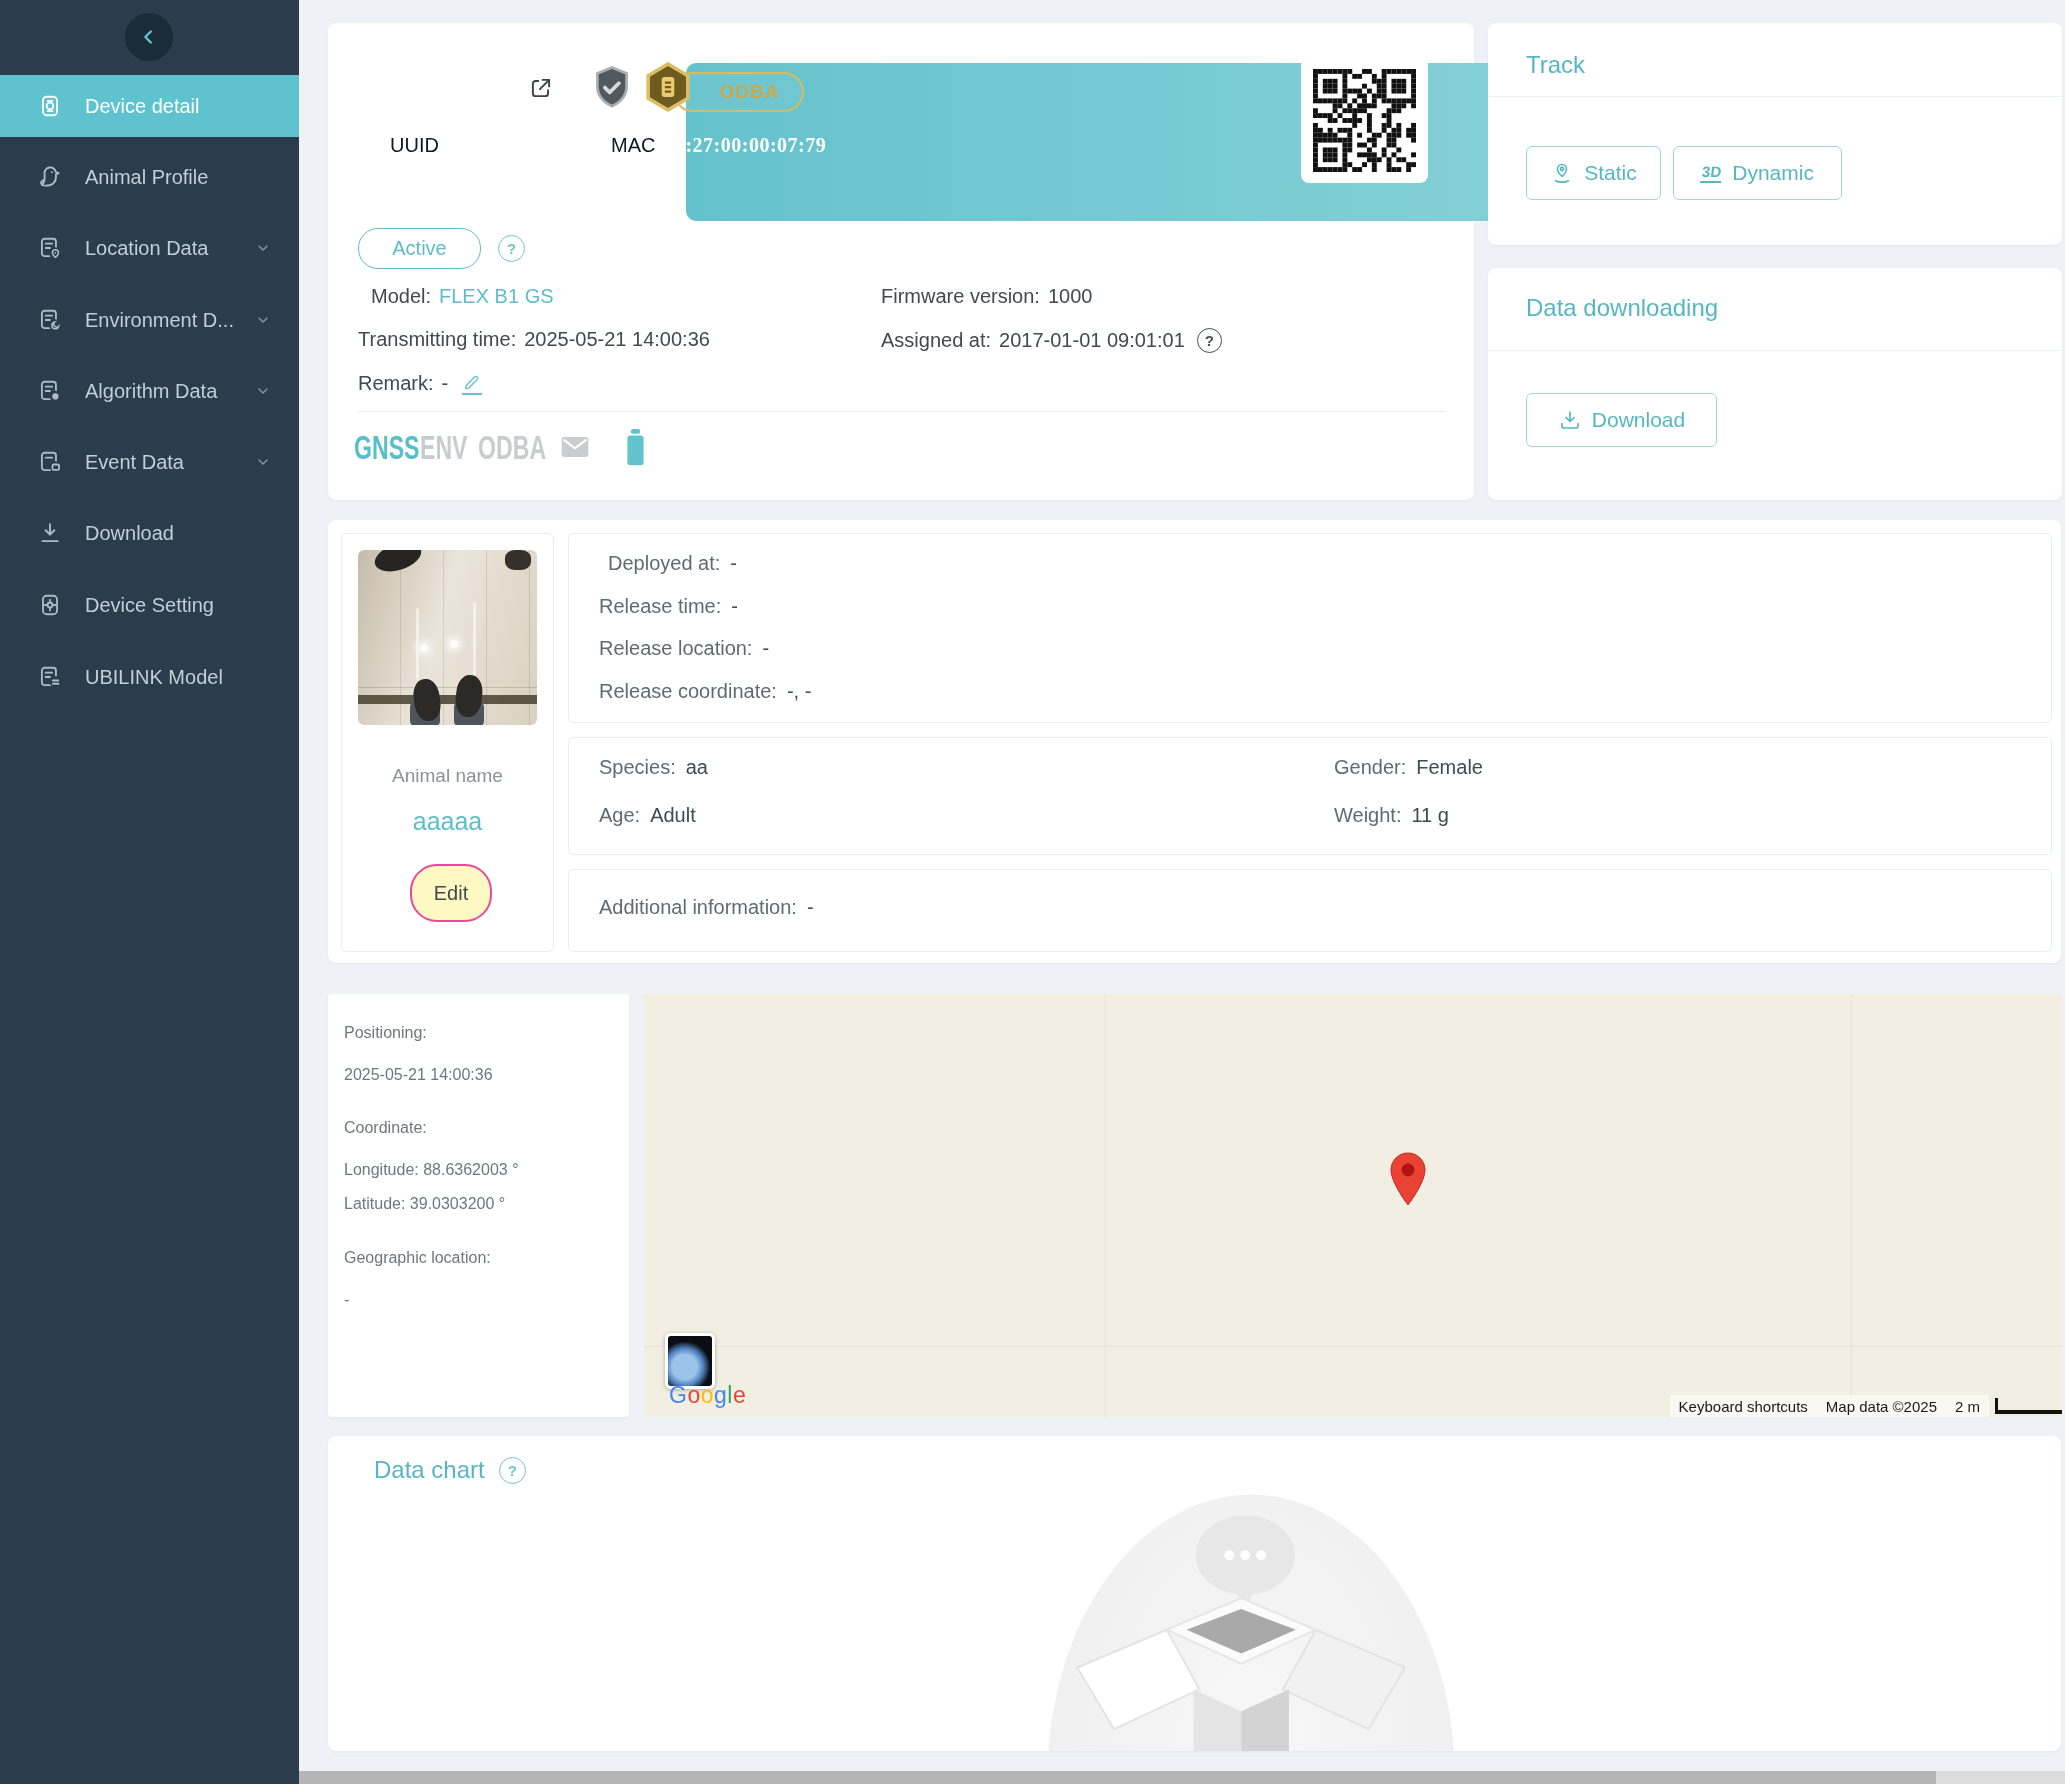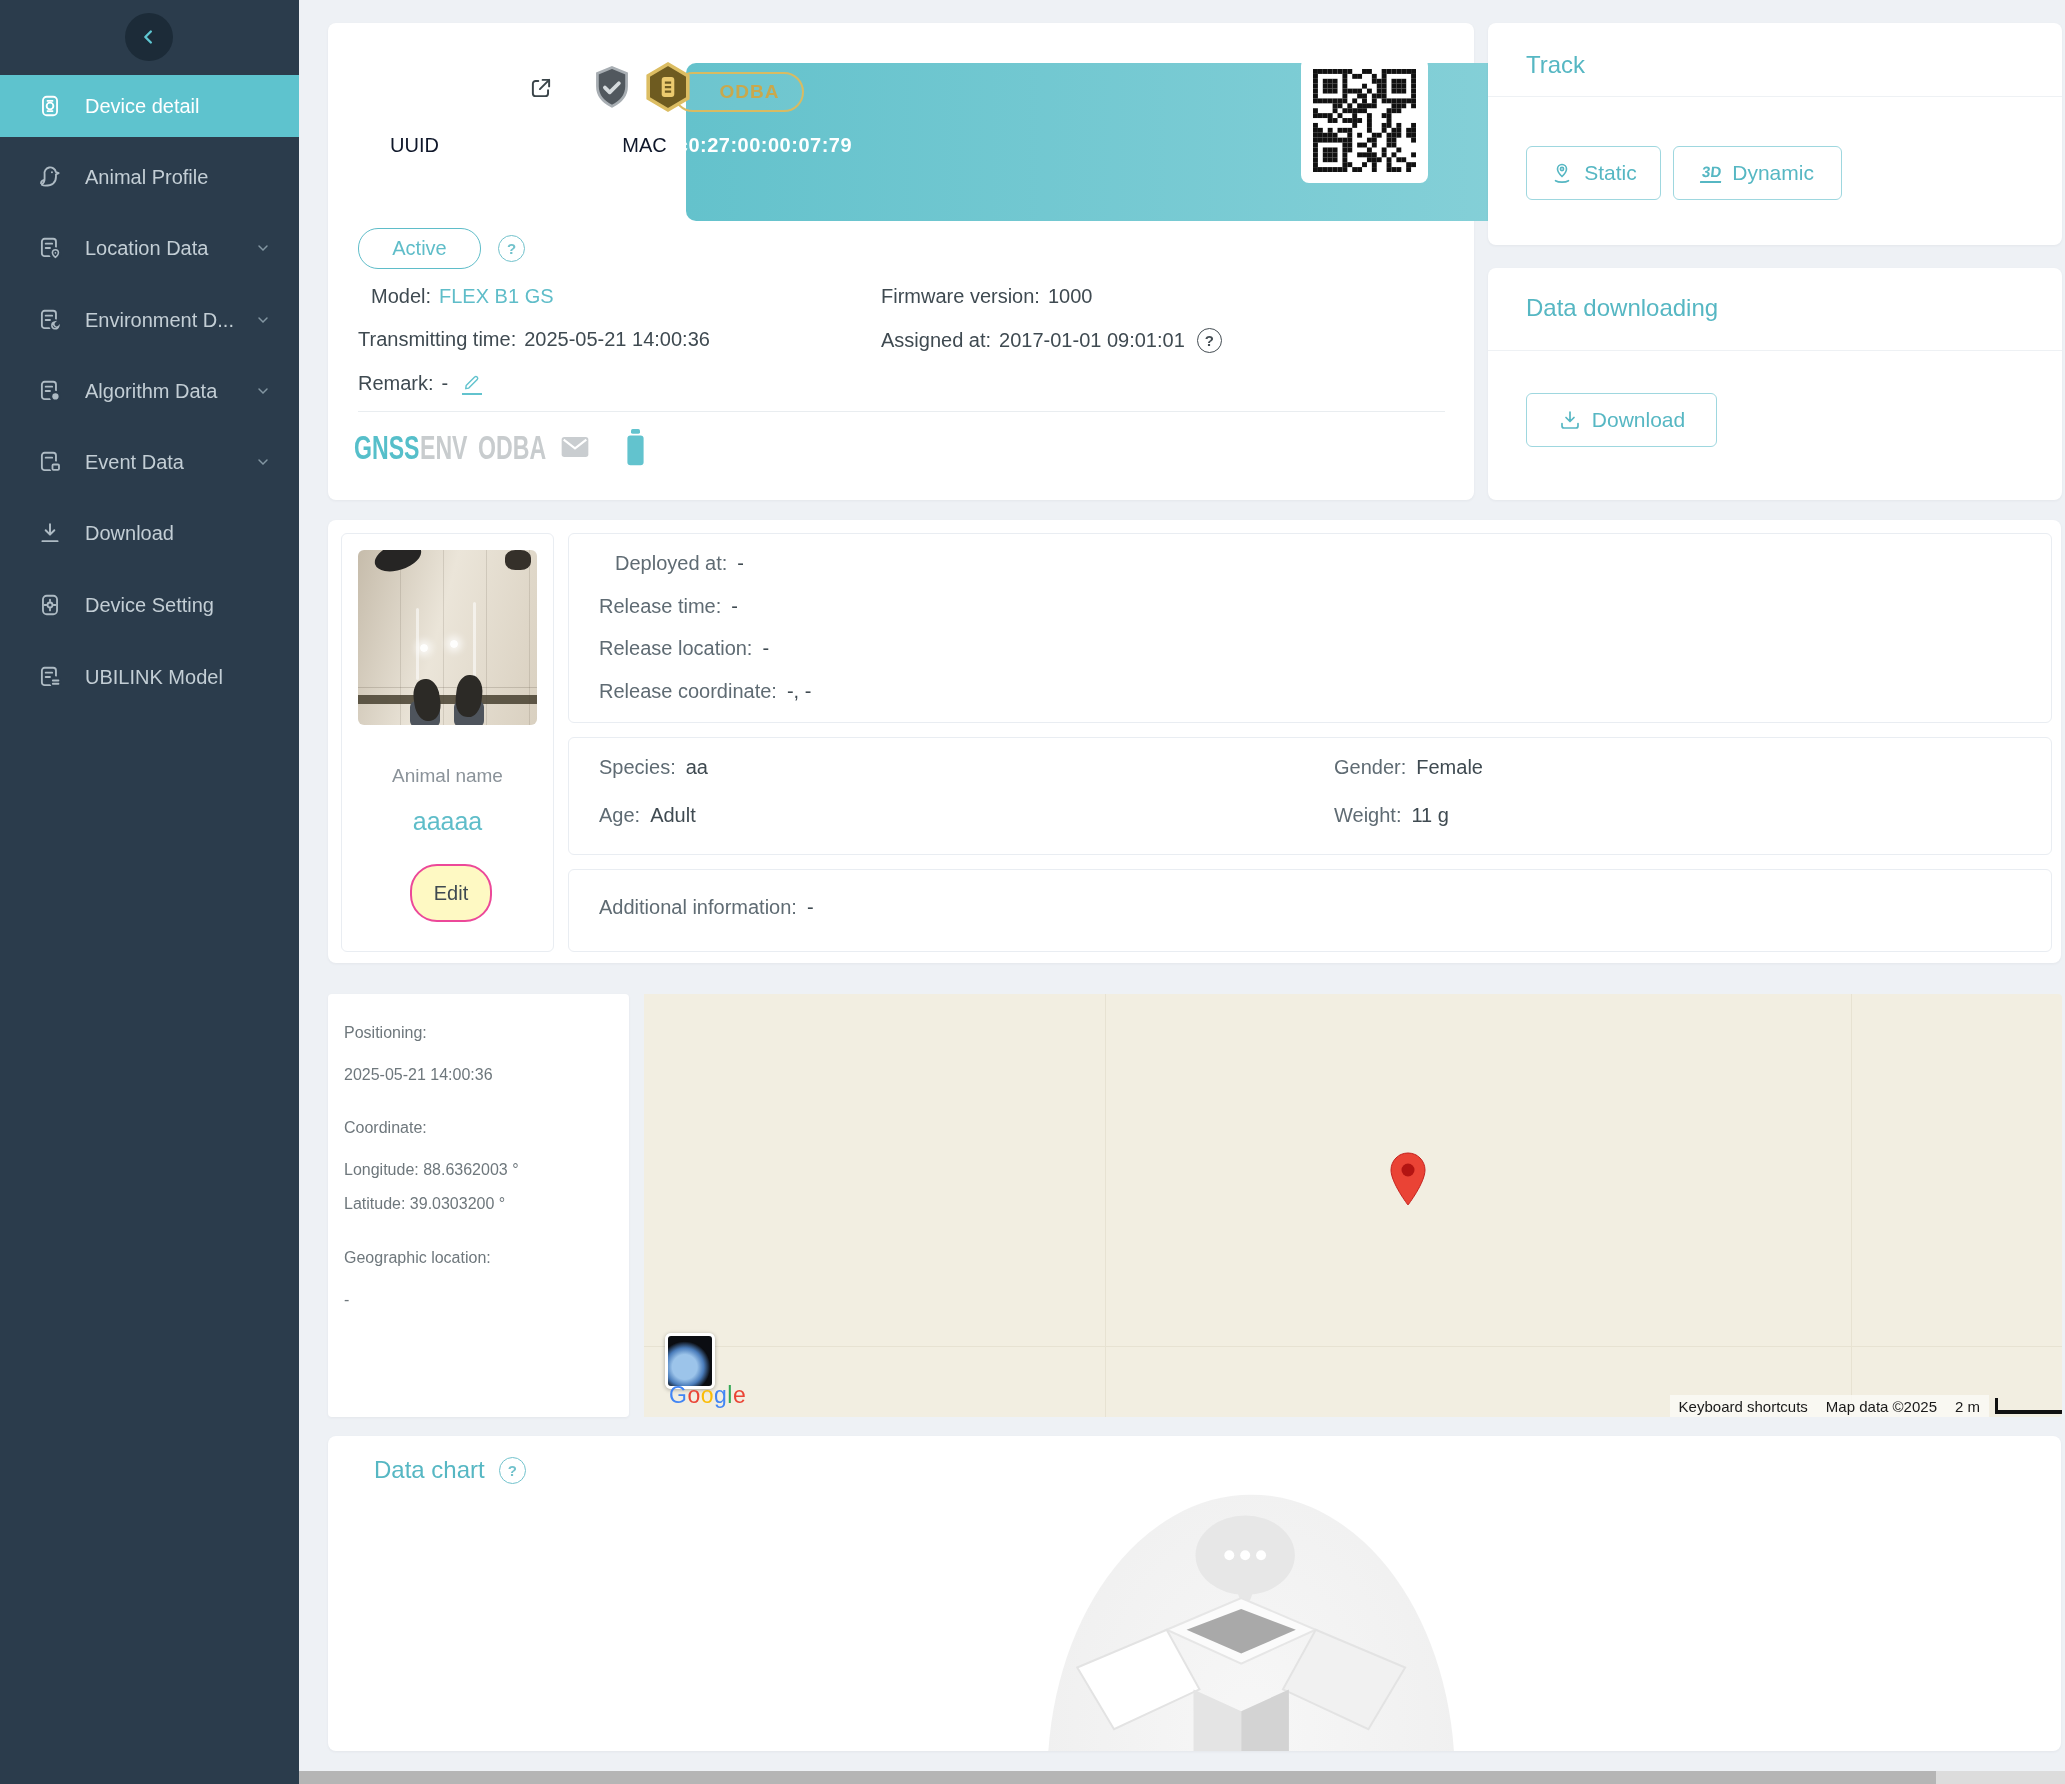--- a/index.html
+++ b/index.html
@@ -23,21 +23,21 @@
   .dev-id{position:absolute;left:390px;top:52px;font-size:52px;font-weight:600;color:#fff;letter-spacing:1px;}
   .circle-btn{position:absolute;left:515px;top:62px;width:52px;height:52px;border-radius:50%;background:#fff;
               display:flex;align-items:center;justify-content:center;cursor:pointer;}
   .shield-wrap{position:absolute;left:585px;top:61px;width:54px;height:54px;display:flex;align-items:center;justify-content:center;}
   .odba-pill{position:absolute;left:673px;top:72px;width:105px;height:36px;border:2px solid #d8bb62;border-radius:20px;
              display:flex;align-items:center;justify-content:center;padding-left:22px;
              color:#c9a84c;font-weight:700;font-size:19px;letter-spacing:1px;background:rgba(255,255,255,.06);}
   .hex-wrap{position:absolute;left:639px;top:58px;width:58px;height:58px;z-index:2;display:flex;align-items:center;justify-content:center;}
   .uuid-line{position:absolute;left:390px;top:134px;font-size:20px;color:#fff;display:flex;align-items:center;}
   .uuid-line .lbl{color:#0f172a;margin-right:10px;}
-  .uuid-line .val{font-weight:700;letter-spacing:0.5px;}
+  .uuid-line .val{font-weight:700;letter-spacing:0.5px;font-family:Liberation Serif, serif;}
   .uuid-line .sep{color:rgba(255,255,255,.65);margin:0 26px;}
   .qr-box{position:absolute;left:1301px;top:58px;width:127px;height:125px;background:#fff;border-radius:8px;
           display:flex;align-items:center;justify-content:center;cursor:pointer;}
   
   .active-pill{position:absolute;left:358px;top:228px;width:121px;height:39px;border:1.5px solid #5fbdc9;border-radius:20px;
                color:#5fbdc9;font-size:20px;display:flex;align-items:center;justify-content:center;}
   .qmark{display:inline-flex;width:25px;height:25px;border-radius:50%;border:1.6px solid;align-items:center;
          justify-content:center;font-size:15px;font-weight:700;cursor:pointer;flex:none;}
   .q-teal{color:#72c2cc;border-color:#72c2cc;}
   .q-dark{color:#444d53;border-color:#444d53;}
@@ -615,21 +615,21 @@
         <div class="shoe" style="left:98px;top:125px;transform:rotate(6deg);"></div>
       </div>
       <div class="abs" style="left:0;top:231px;width:211px;text-align:center;font-size:19px;color:#8a9299;">Animal name</div>
       <div class="abs" style="left:0;top:273px;width:211px;text-align:center;font-size:25px;color:#5fbdc9;cursor:pointer;">aaaaa</div>
       <div class="edit-btn">
           <span>Edit</span>
         </div>
     </div>
 
     <div class="bordered" style="left:240px;top:13px;width:1482px;height:188px;">
-      <div class="pair" style="left:46px;top:18px;">
+      <div class="pair" style="left:39px;top:18px;">
         <span class="lab">Deployed at:</span>
           <span class="v">-</span>
       </div>
       <div class="pair" style="left:30px;top:61px;">
         <span class="lab">Release time:</span>
           <span class="v">-</span>
       </div>
       <div class="pair" style="left:30px;top:103px;">
         <span class="lab">Release location:</span>
           <span class="v">-</span>

